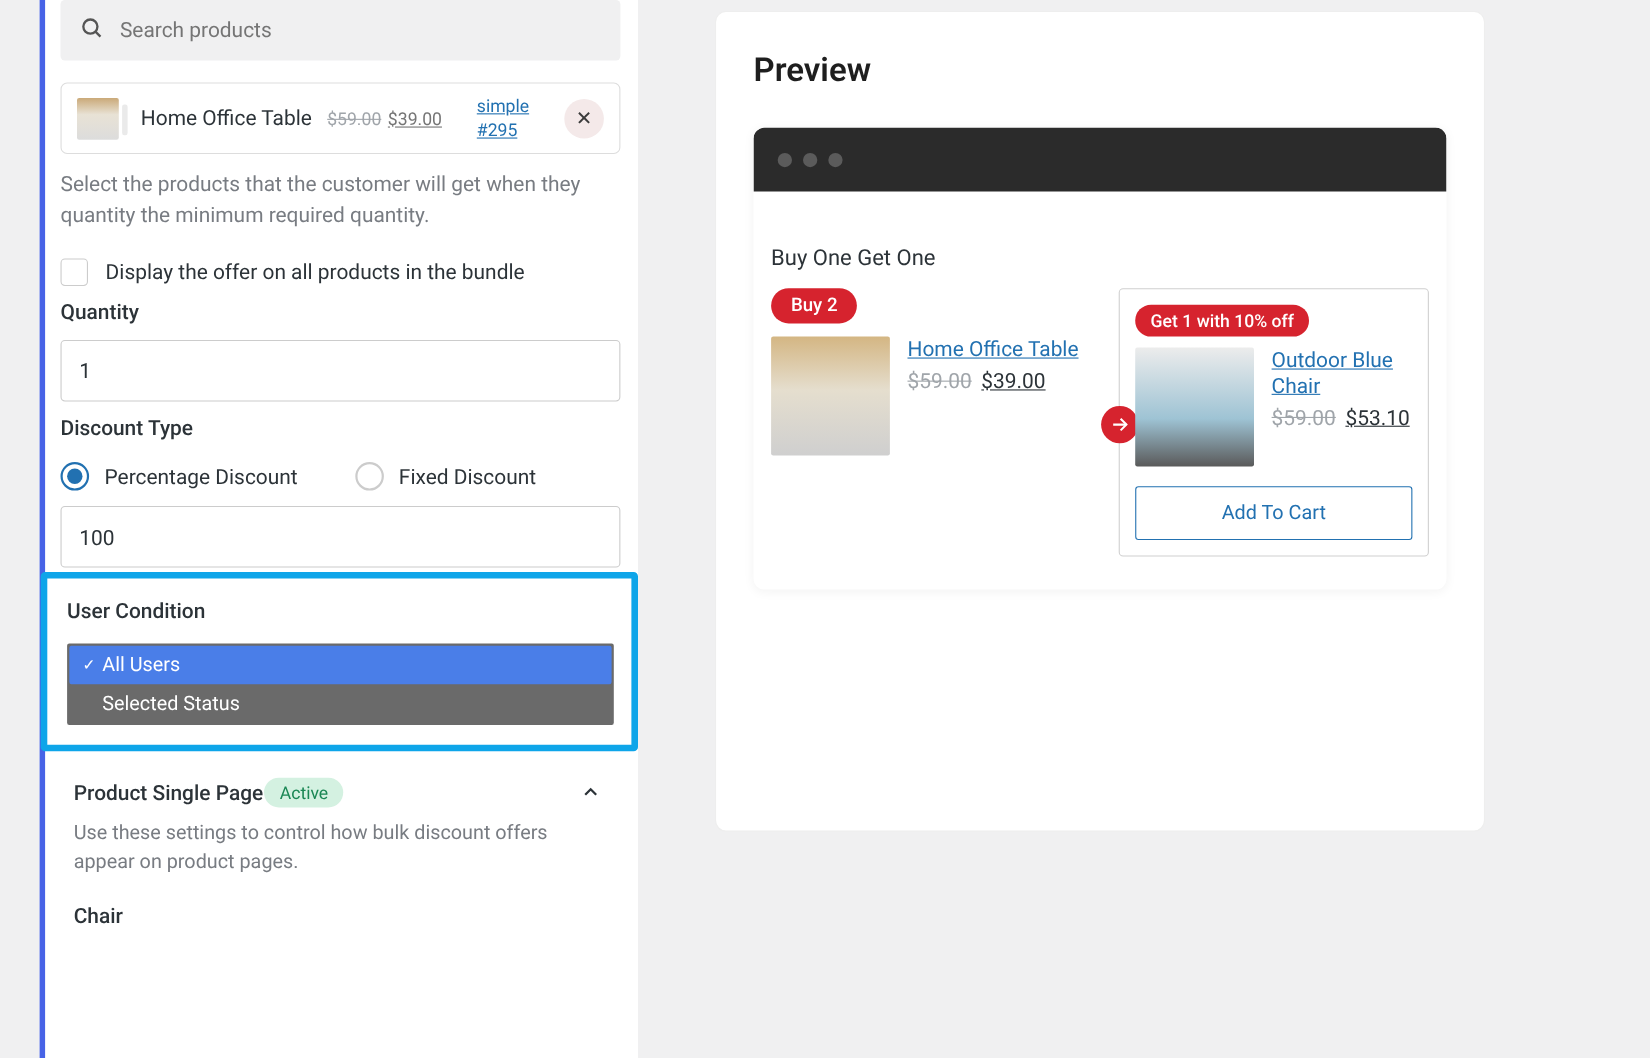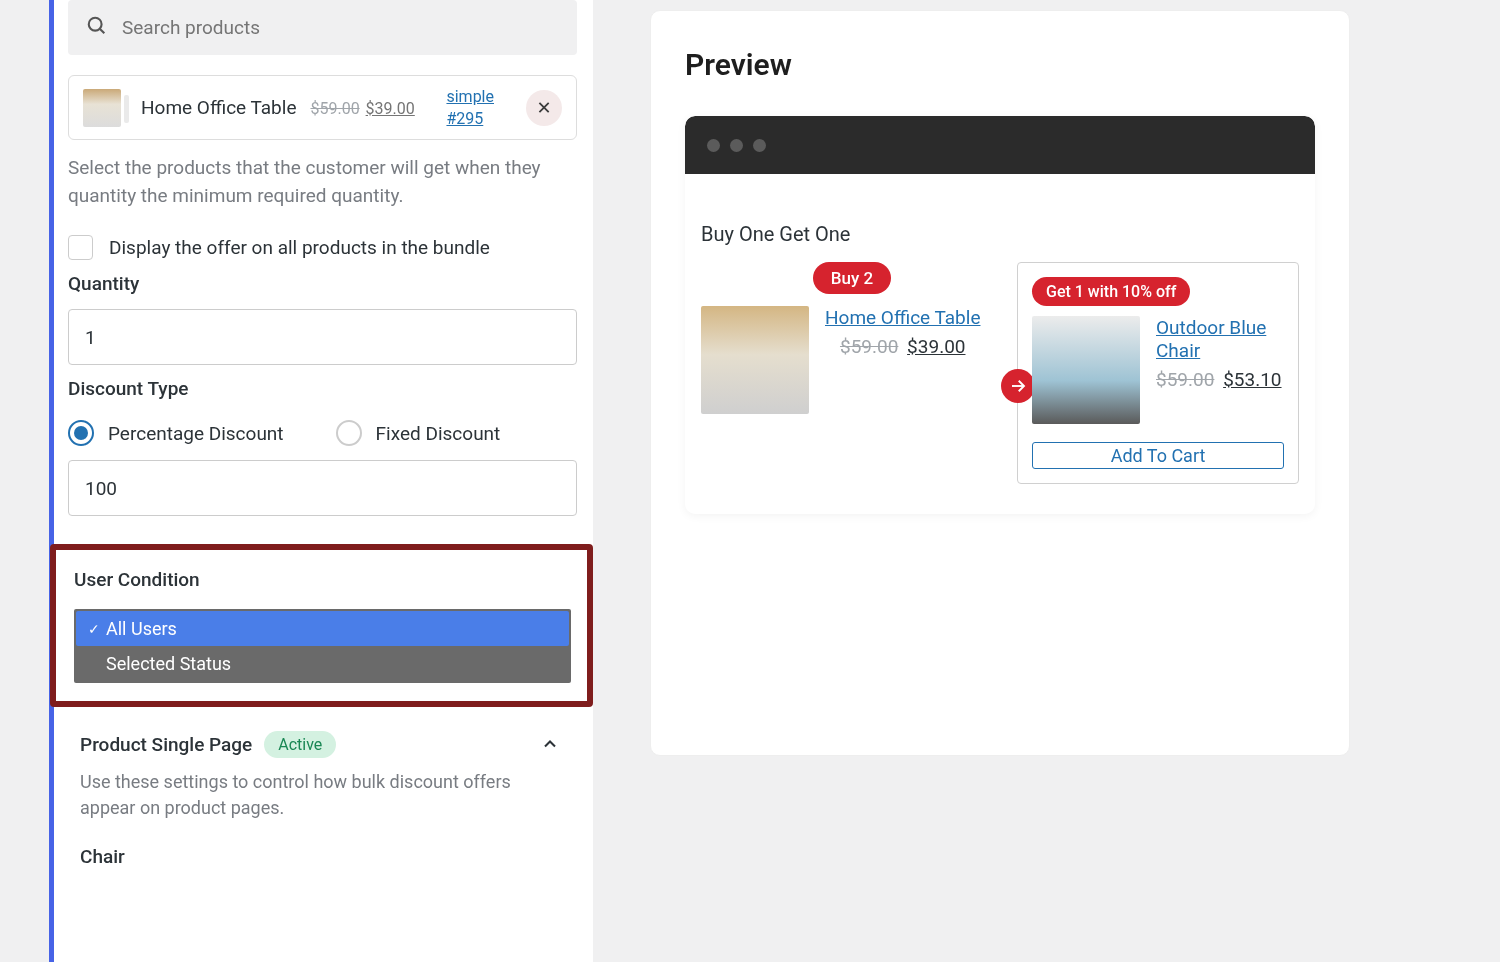--- a/index.html
+++ b/index.html
@@ -1,18 +1,18 @@
 <!DOCTYPE html>
 <html><head>
 <meta charset="utf-8">
 <style>
 * { box-sizing: border-box; margin: 0; padding: 0; font-family: -apple-system, BlinkMacSystemFont, "Segoe UI", Roboto, sans-serif; }
 body { background: #f0f0f1; width: 1500px; height: 962px; overflow: hidden; position: relative; }
 
-.left-panel { position: absolute; left: 49px; top: 0; width: 544px; height: 962px; background: #fff; border-left: 5px solid #4763e6; }
+.left-panel { position: absolute; left: 36px; top: 0; width: 544px; height: 962px; background: #fff; border-left: 5px solid #4763e6; }
 .left-inner { padding: 0 16px 0 14px; }
 
 .search-box { display: flex; align-items: center; background: #f0f0f1; border-radius: 4px; height: 55px; padding: 0 18px; gap: 14px; margin-top: 0; }
 .search-icon svg { width: 22px; height: 22px; }
 .search-input { border: none; background: transparent; font-size: 19px; color: #999; outline: none; flex: 1; }
 
 .product-card { border: 1px solid #ddd; border-radius: 6px; padding: 10px 14px; display: flex; align-items: center; gap: 20px; margin-top: 20px; }
 .product-thumb { width: 38px; height: 38px; background: linear-gradient(180deg,#caa978 0%, #e8e2d5 40%, #dcdcdc 100%); border-radius: 2px; position:relative; }
 .product-thumb::after{content:"";position:absolute;right:-8px;top:6px;width:5px;height:28px;background:#eaeaea;border-radius:2px;}
 .product-title { font-size: 19px; color: #2c3338; }
@@ -32,62 +32,62 @@
 
 .text-input { width: 100%; height: 56px; border: 1px solid #ccc; border-radius: 4px; padding: 0 16px; font-size: 19px; color: #2c3338; margin-top: 14px; background:#fff; }
 
 .radio-group { display: flex; gap: 52px; margin-top: 20px; }
 .radio-item { display: flex; align-items: center; gap: 14px; }
 .radio-outer { width: 26px; height: 26px; border-radius: 50%; border: 2px solid #2271b1; display: flex; align-items: center; justify-content: center; }
 .radio-outer.unchecked { border-color: #ccc; }
 .radio-inner { width: 14px; height: 14px; border-radius: 50%; background: #2271b1; }
 .radio-label { font-size: 19px; color: #2c3338; }
 
-.highlight-box { border: 6px solid #7f1d1d; border-radius: 4px; margin: 28px -16px 0 -18px; padding: 18px 16px 18px 18px; position: relative; }
+.highlight-box { border: 6px solid #0ea5e9; border-radius: 4px; margin: 4px -16px 0 -18px; padding: 18px 16px 18px 18px; position: relative; }
 .dropdown-list { background: #6a6a6a; border-radius: 2px; margin-top: 18px; padding: 2px; }
 .dropdown-item { padding: 7px 12px; color: #fff; font-size: 18px; display: flex; align-items: center; gap: 6px; cursor: pointer; }
 .dropdown-item.selected { background: #4a7ee8; border-radius: 2px; }
 .check-mark { font-size: 14px; width: 12px; }
 
-.section-row { display: flex; align-items: center; gap: 12px; margin-top: 22px; padding: 0 12px; }
+.section-row { display: flex; align-items: center; gap: 1px; margin-top: 22px; padding: 0 12px; }
 .section-title { font-size: 19px; font-weight: 500; color: #2c3338; }
 .badge-active { background: #d4f1e1; color: #1a8754; padding: 4px 14px; border-radius: 14px; font-size: 16px; }
 .chevron-btn { margin-left: auto; width: 30px; height: 30px; display:flex;align-items:center;justify-content:center; cursor:pointer;}
 .section-desc { color: #787c82; font-size: 18px; padding: 10px 12px 0; line-height: 1.45; }
 .status-label { font-size: 19px; font-weight: 500; color: #2c3338; padding: 24px 12px 0; }
 
 .preview-panel { position: absolute; left: 650px; top: 10px; width: 700px; height: 746px; background: #fff; border: 1px solid #eee; border-radius: 10px; padding: 36px 34px; }
 .preview-title { font-size: 30px; font-weight: 600; color: #1e1e1e; }
 
 .browser-window { margin-top: 34px; border-radius: 10px; overflow: hidden; box-shadow: 0 2px 10px rgba(0,0,0,0.05); background:#fff; }
 .browser-bar { background: #2b2b2b; height: 58px; display: flex; align-items: center; padding: 0 22px; gap: 10px; border-radius: 10px 10px 0 0; }
 .window-dot { width: 13px; height: 13px; border-radius: 50%; background: #5b5b5b; }
 
 .browser-content { padding: 48px 16px 30px 16px; position: relative; }
 .bogo-title { font-size: 20px; color: #2c3338; margin-bottom: 16px; }
 
 .promo-row { display: flex; gap: 14px; align-items: flex-start; position: relative; }
-.promo-left { flex: 1; position: relative; text-align: center; }
+.promo-left { flex: 1; position: relative; }
 .promo-right { width: 282px; border: 1px solid #d0d0d0; border-radius: 4px; padding: 14px; position: relative; }
 
 .tag { display: inline-block; background: #d6232e; color: #fff; padding: 6px 18px; border-radius: 18px; font-size: 17px; font-weight: 500; margin-bottom: 12px; }
 .tag.small { font-size: 16px; padding: 5px 14px; margin-bottom: 10px; }
 
 .product-block { display: flex; gap: 16px; }
 .product-img { width: 108px; height: 108px; background: linear-gradient(180deg,#d4b683 0%,#e5dece 45%,#cfcfcf 100%); border-radius: 2px; flex-shrink: 0; position:relative; }
 .product-img.chair { background: linear-gradient(180deg,#ececec 0%,#9ec3d4 60%,#5a5a5a 100%); }
 .product-link { color: #2271b1; text-decoration: underline; font-size: 19px; }
 .product-prices { margin-top: 6px; font-size: 19px; }
 .strike { color: #a0a5aa; text-decoration: line-through; }
 .underline-price { text-decoration: underline; margin-left: 4px; color: #2c3338; }
 
 .arrow-badge { position: absolute; left: -17px; top: 106px; width: 34px; height: 34px; background: #d6232e; border-radius: 50%; display: flex; align-items: center; justify-content: center; }
 .arrow-badge svg { stroke: #fff; }
 
-.add-cart-btn { width: 100%; margin-top: 18px; padding: 2px; border: 1px solid #2271b1; background: #fff; color: #2271b1; font-size: 18px; border-radius: 3px; cursor: pointer; }
+.add-cart-btn { width: 100%; margin-top: 18px; padding: 13px; border: 1px solid #2271b1; background: #fff; color: #2271b1; font-size: 18px; border-radius: 3px; cursor: pointer; }
 </style>
 </head>
 <body>
 
 <div class="left-panel">
   <div class="left-inner">
     <div class="search-box">
       <span class="search-icon">
         <svg viewBox="0 0 24 24" fill="none" stroke="#555" stroke-width="2.3">
             <circle cx="10" cy="10" r="7"></circle>

